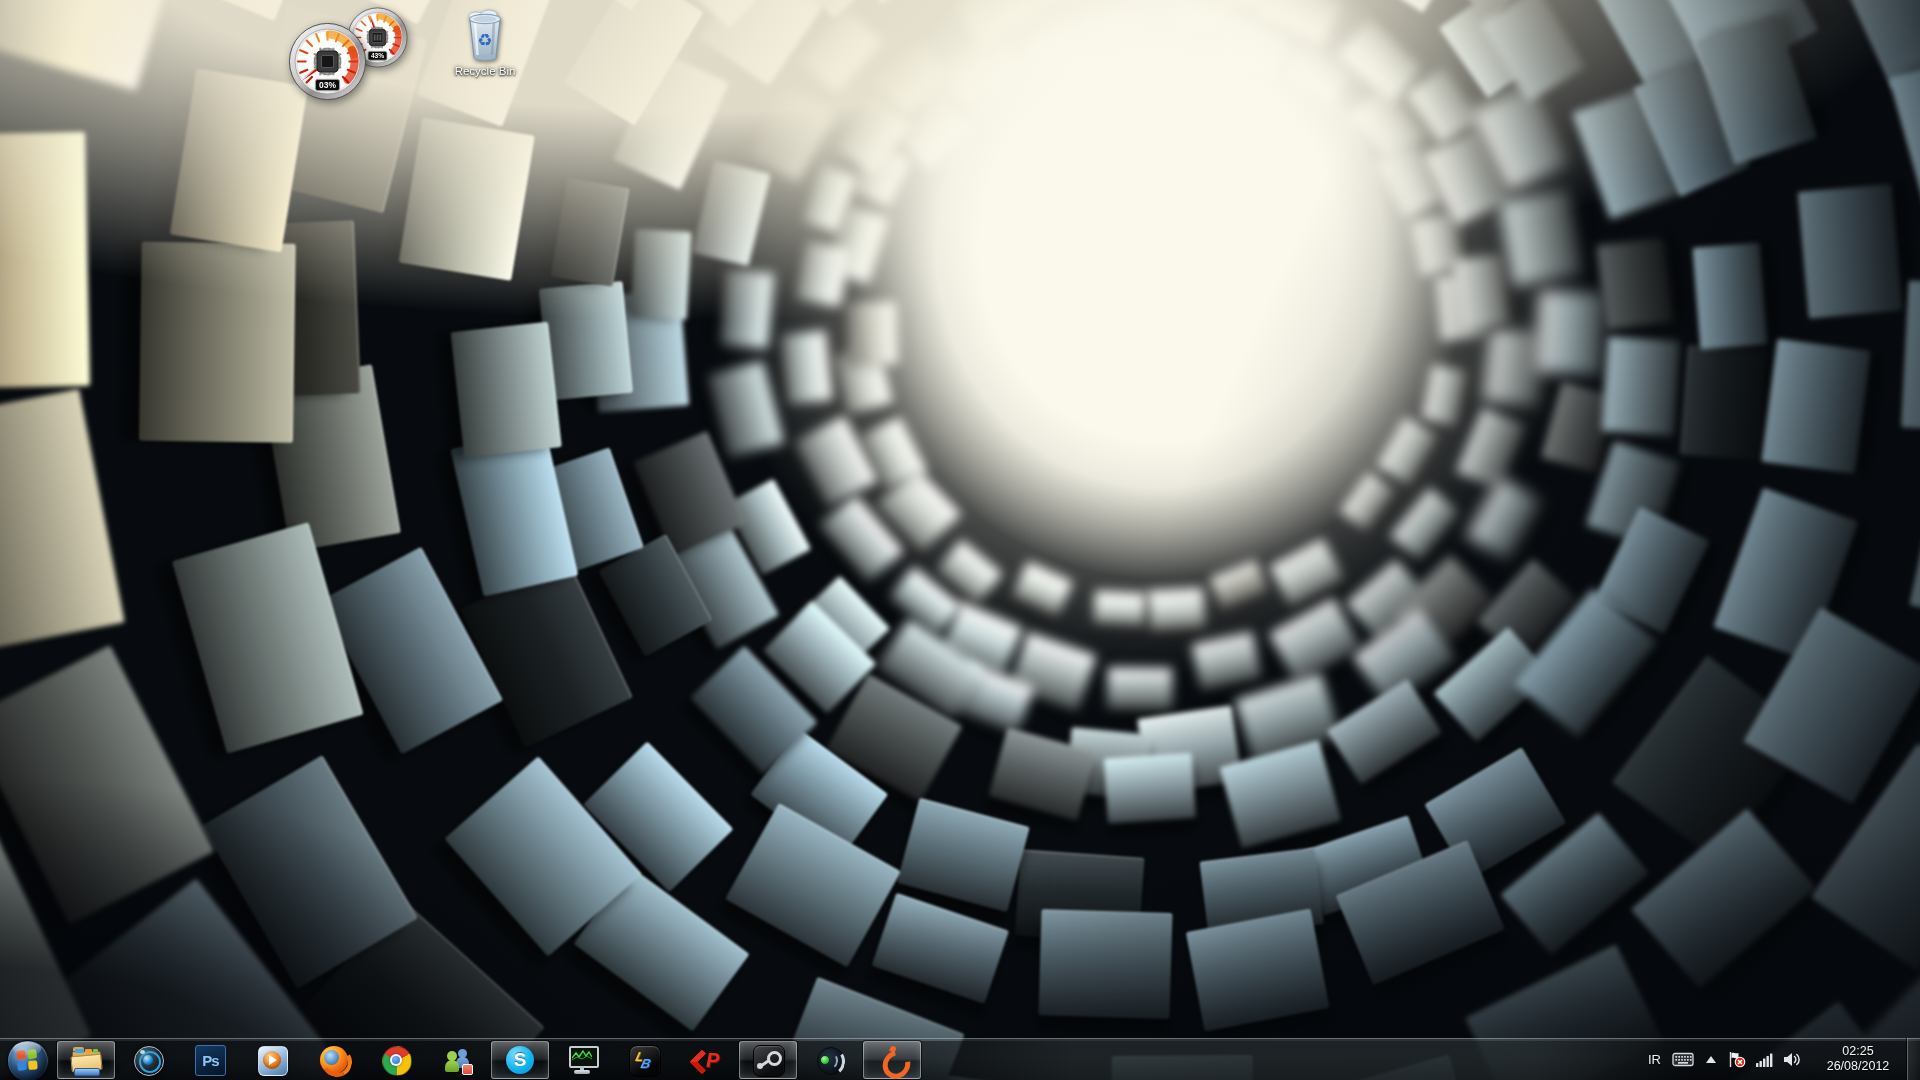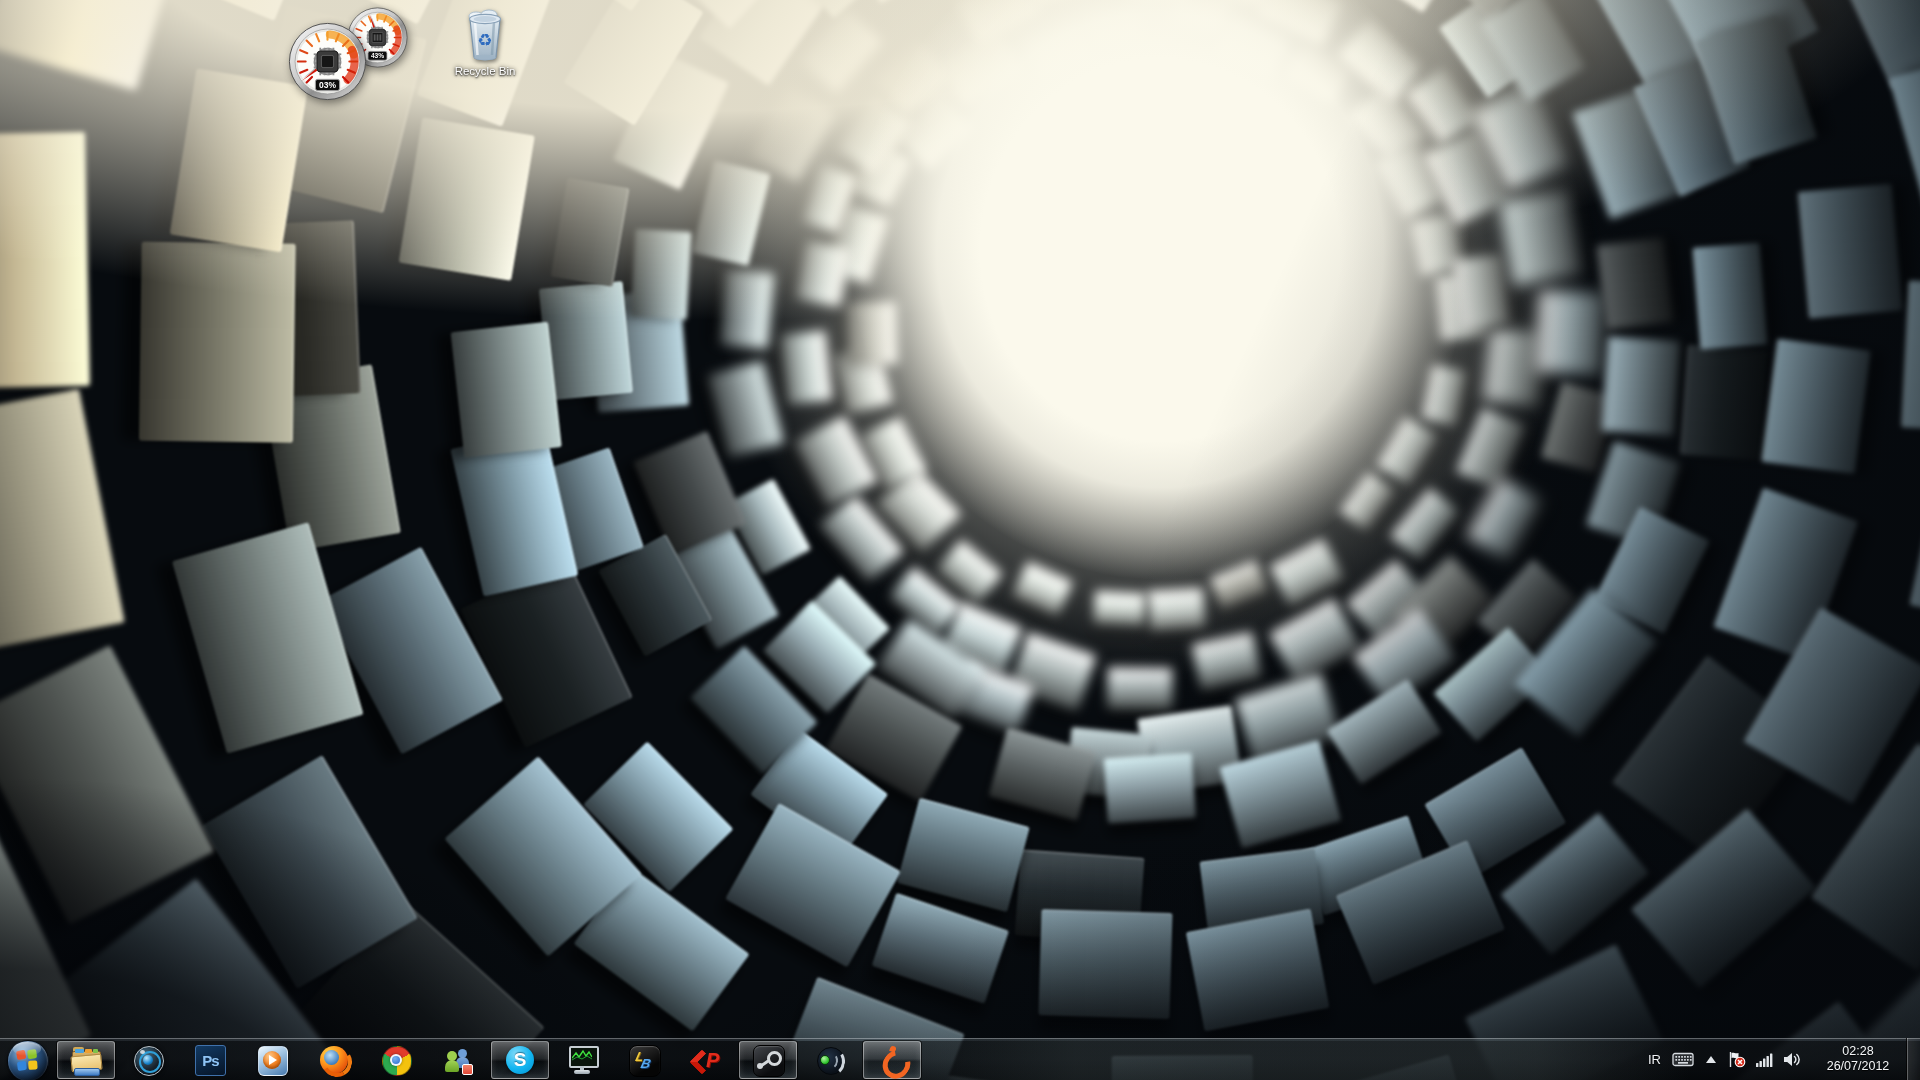--- a/index.html
+++ b/index.html
@@ -544,18 +544,18 @@
         </svg>
       </span>
     <span class="trayico" id="tray-volume">
  <svg width="18" height="15" viewBox="0 0 18 15">
           <path d="M1 5 h3.2 L9 1 v13 L4.2 10 H1 Z" fill="#e2e6ea"></path>
  <path d="M11.5 4.5 a4 4 0 0 1 0 6" fill="none" stroke="#e2e6ea" stroke-width="1.5" stroke-linecap="round"></path>
  <path d="M13.8 2.5 a6.5 6.5 0 0 1 0 10" fill="none" stroke="#e2e6ea" stroke-width="1.5" stroke-linecap="round"></path>
         </svg>
       </span>
     <div id="clock">
-      <div>02:28</div>
-      <div>26/07/2012</div>
+      <div>02:25</div>
+      <div>26/08/2012</div>
     </div>
     <div id="showdesktop"></div>
   </div>
 </div>
 
 </body></html>

